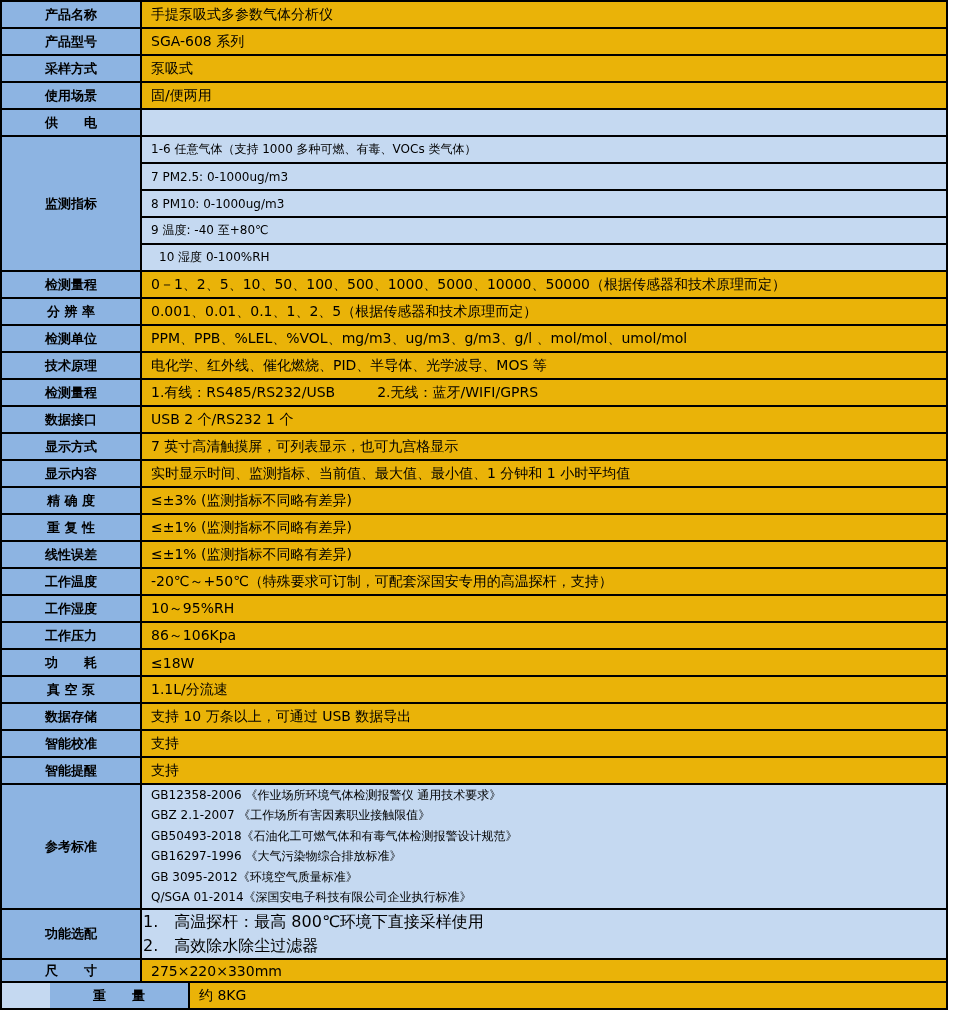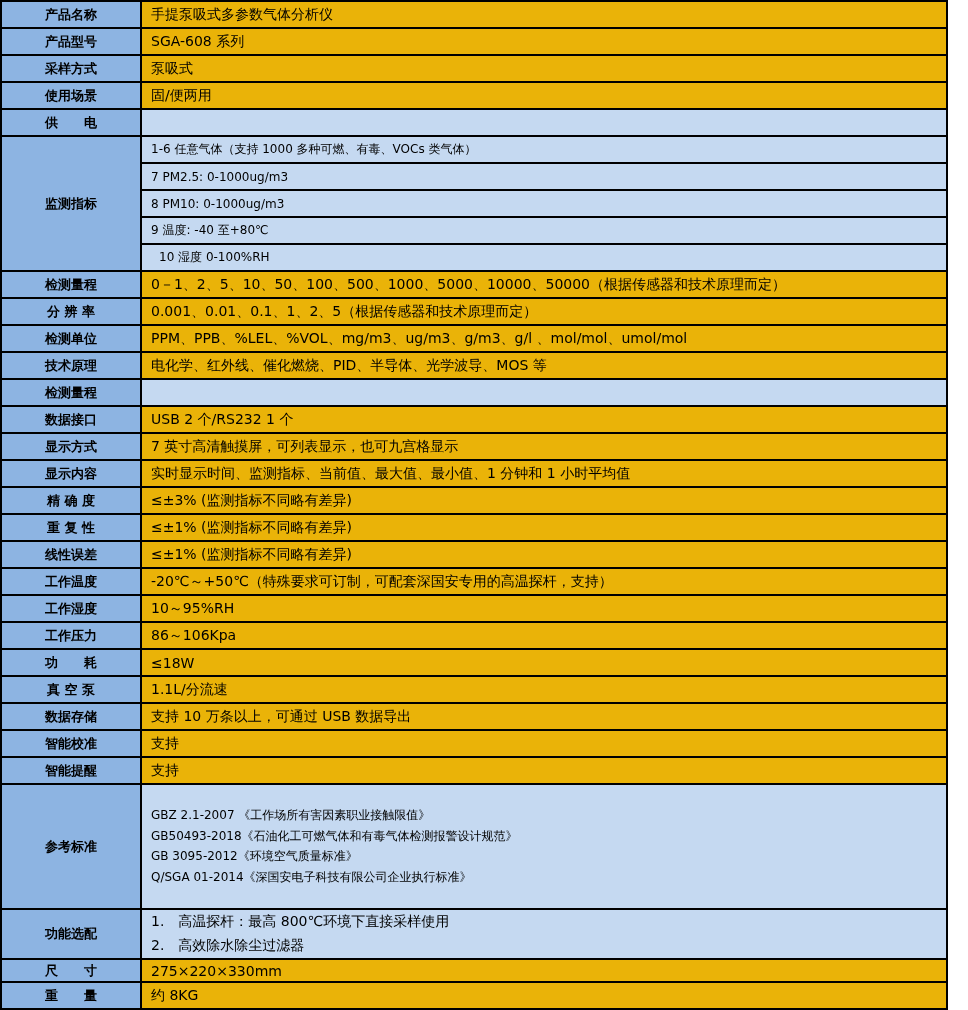--- a/index.html
+++ b/index.html
@@ -12,21 +12,21 @@
     width:948px;height:1010px;
     box-sizing:border-box;
     border:2px solid #000;
     display:flex;flex-direction:column;
     background:#C5D9F1;
   }
   .r{
     display:flex;flex:0 0 auto;
     border-bottom:2px solid #000;
   }
-  .r:last-child{border-bottom:none;flex:1 1 auto;}
+  .r:last-child{border-bottom:none;flex:1 1 auto;margin-left:48px;}
   .lbl{
     flex:0 0 138px;width:138px;
     background:#8DB4E2;
     border-right:2px solid #000;
     display:flex;align-items:center;justify-content:center;
     font-weight:bold;font-size:13px;
     white-space:pre;text-align:center;
   }
   .val{
     flex:1 1 auto;
@@ -54,21 +54,21 @@
   .ref{height:123px;}
   .ref-line{
     height:20.5px;flex:0 0 20.5px;
     display:flex;align-items:center;
     padding-left:9px;font-size:12px;white-space:pre;
   }
   .opt{height:48px;}
   .opt-line{
     height:24px;flex:0 0 24px;
     display:flex;align-items:center;
-    padding-left:9px;font-size:14px;white-space:pre;
+    padding-left:1px;font-size:16px;white-space:pre;
   }
   .short{height:21px;}
 </style>
 </head>
 <body>
 
 <div class="spec-table">
 
   <div class="r std">
     <div class="lbl">产品名称</div>
@@ -120,20 +120,21 @@
     <div class="val">PPM、PPB、%LEL、%VOL、mg/m3、ug/m3、g/m3、g/l 、mol/mol、umol/mol</div>
   </div>
 
   <div class="r std">
     <div class="lbl">技术原理</div>
     <div class="val">电化学、红外线、催化燃烧、PID、半导体、光学波导、MOS 等</div>
   </div>
 
   <div class="r std">
     <div class="lbl">检测量程</div>
+    <div class="val">1.有线：RS485/RS232/USB　　　2.无线：蓝牙/WIFI/GPRS</div>
   </div>
 
   <div class="r std">
     <div class="lbl">数据接口</div>
     <div class="val">USB 2 个/RS232 1 个</div>
   </div>
 
   <div class="r std">
     <div class="lbl">显示方式</div>
     <div class="val">7 英寸高清触摸屏，可列表显示，也可九宫格显示</div>
@@ -195,22 +196,24 @@
   </div>
 
   <div class="r std">
     <div class="lbl">智能提醒</div>
     <div class="val">支持</div>
   </div>
 
   <div class="r ref">
     <div class="lbl">参考标准</div>
     <div class="val-col">
+      <div class="ref-line">GB12358-2006 《作业场所环境气体检测报警仪 通用技术要求》</div>
       <div class="ref-line">GBZ 2.1-2007 《工作场所有害因素职业接触限值》</div>
       <div class="ref-line">GB50493-2018《石油化工可燃气体和有毒气体检测报警设计规范》</div>
+      <div class="ref-line">GB16297-1996 《大气污染物综合排放标准》</div>
       <div class="ref-line">GB 3095-2012《环境空气质量标准》</div>
       <div class="ref-line">Q/SGA 01-2014《深国安电子科技有限公司企业执行标准》</div>
     </div>
   </div>
 
   <div class="r opt">
     <div class="lbl">功能选配</div>
     <div class="val-col">
       <div class="opt-line">1.　高温探杆：最高 800℃环境下直接采样使用</div>
       <div class="opt-line">2.　高效除水除尘过滤器</div>

